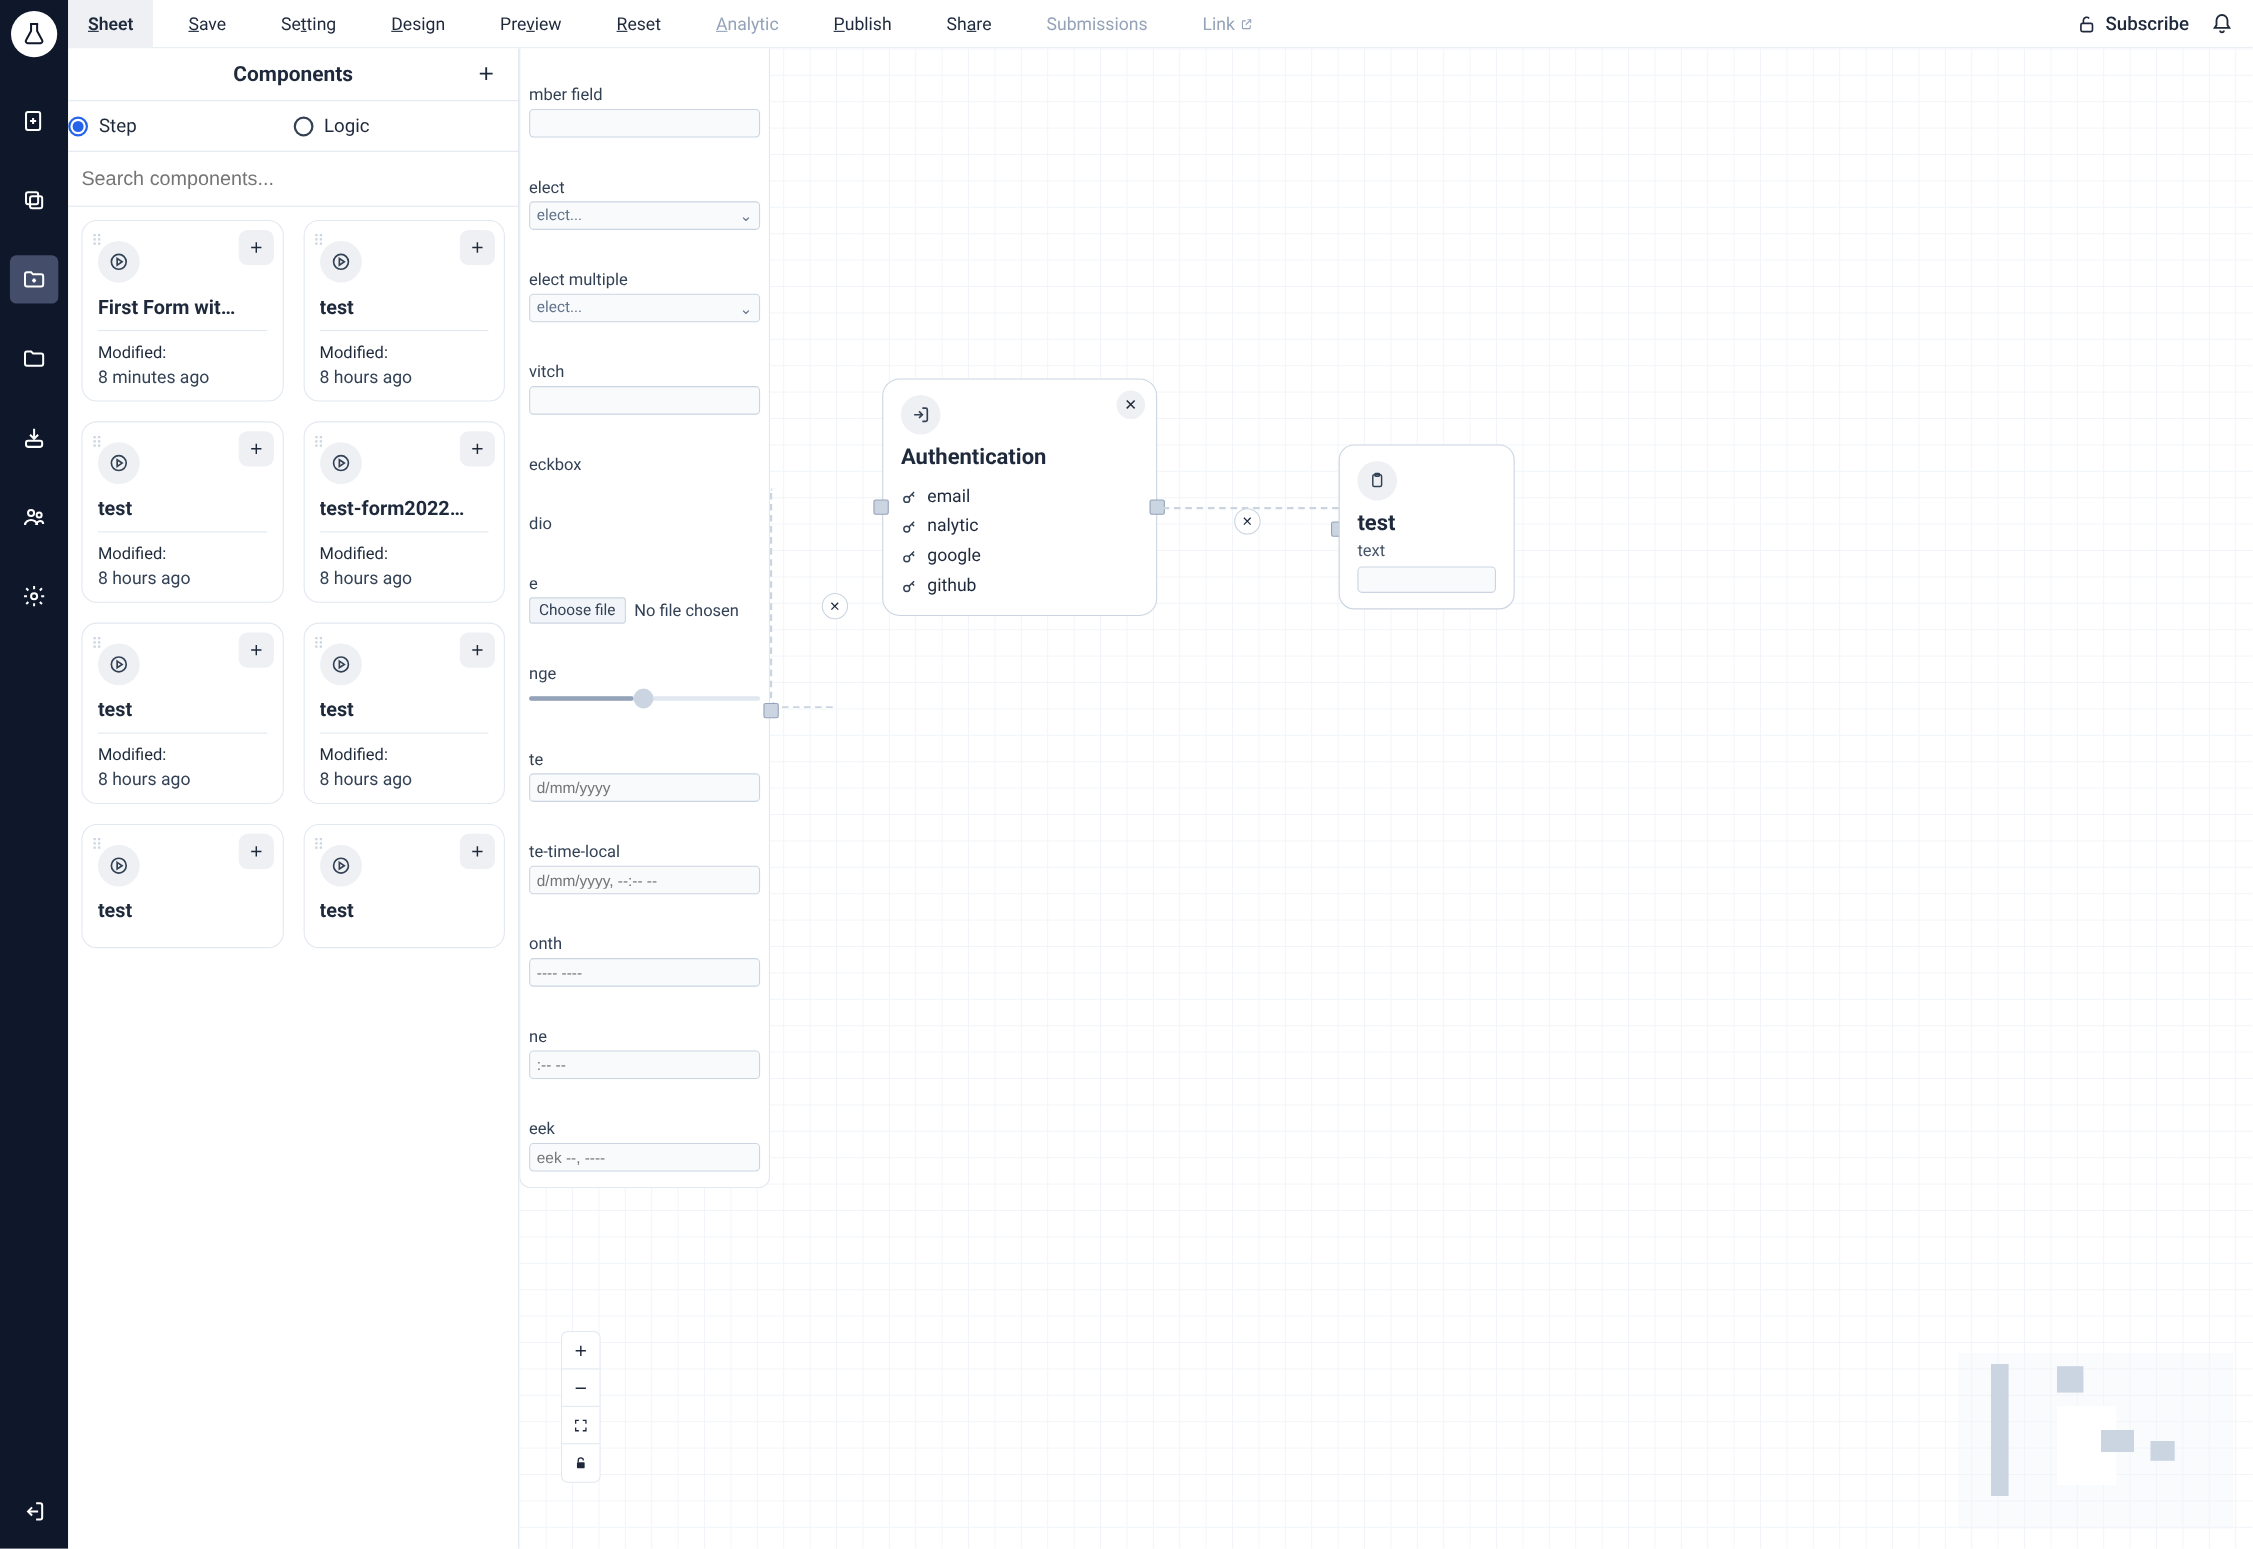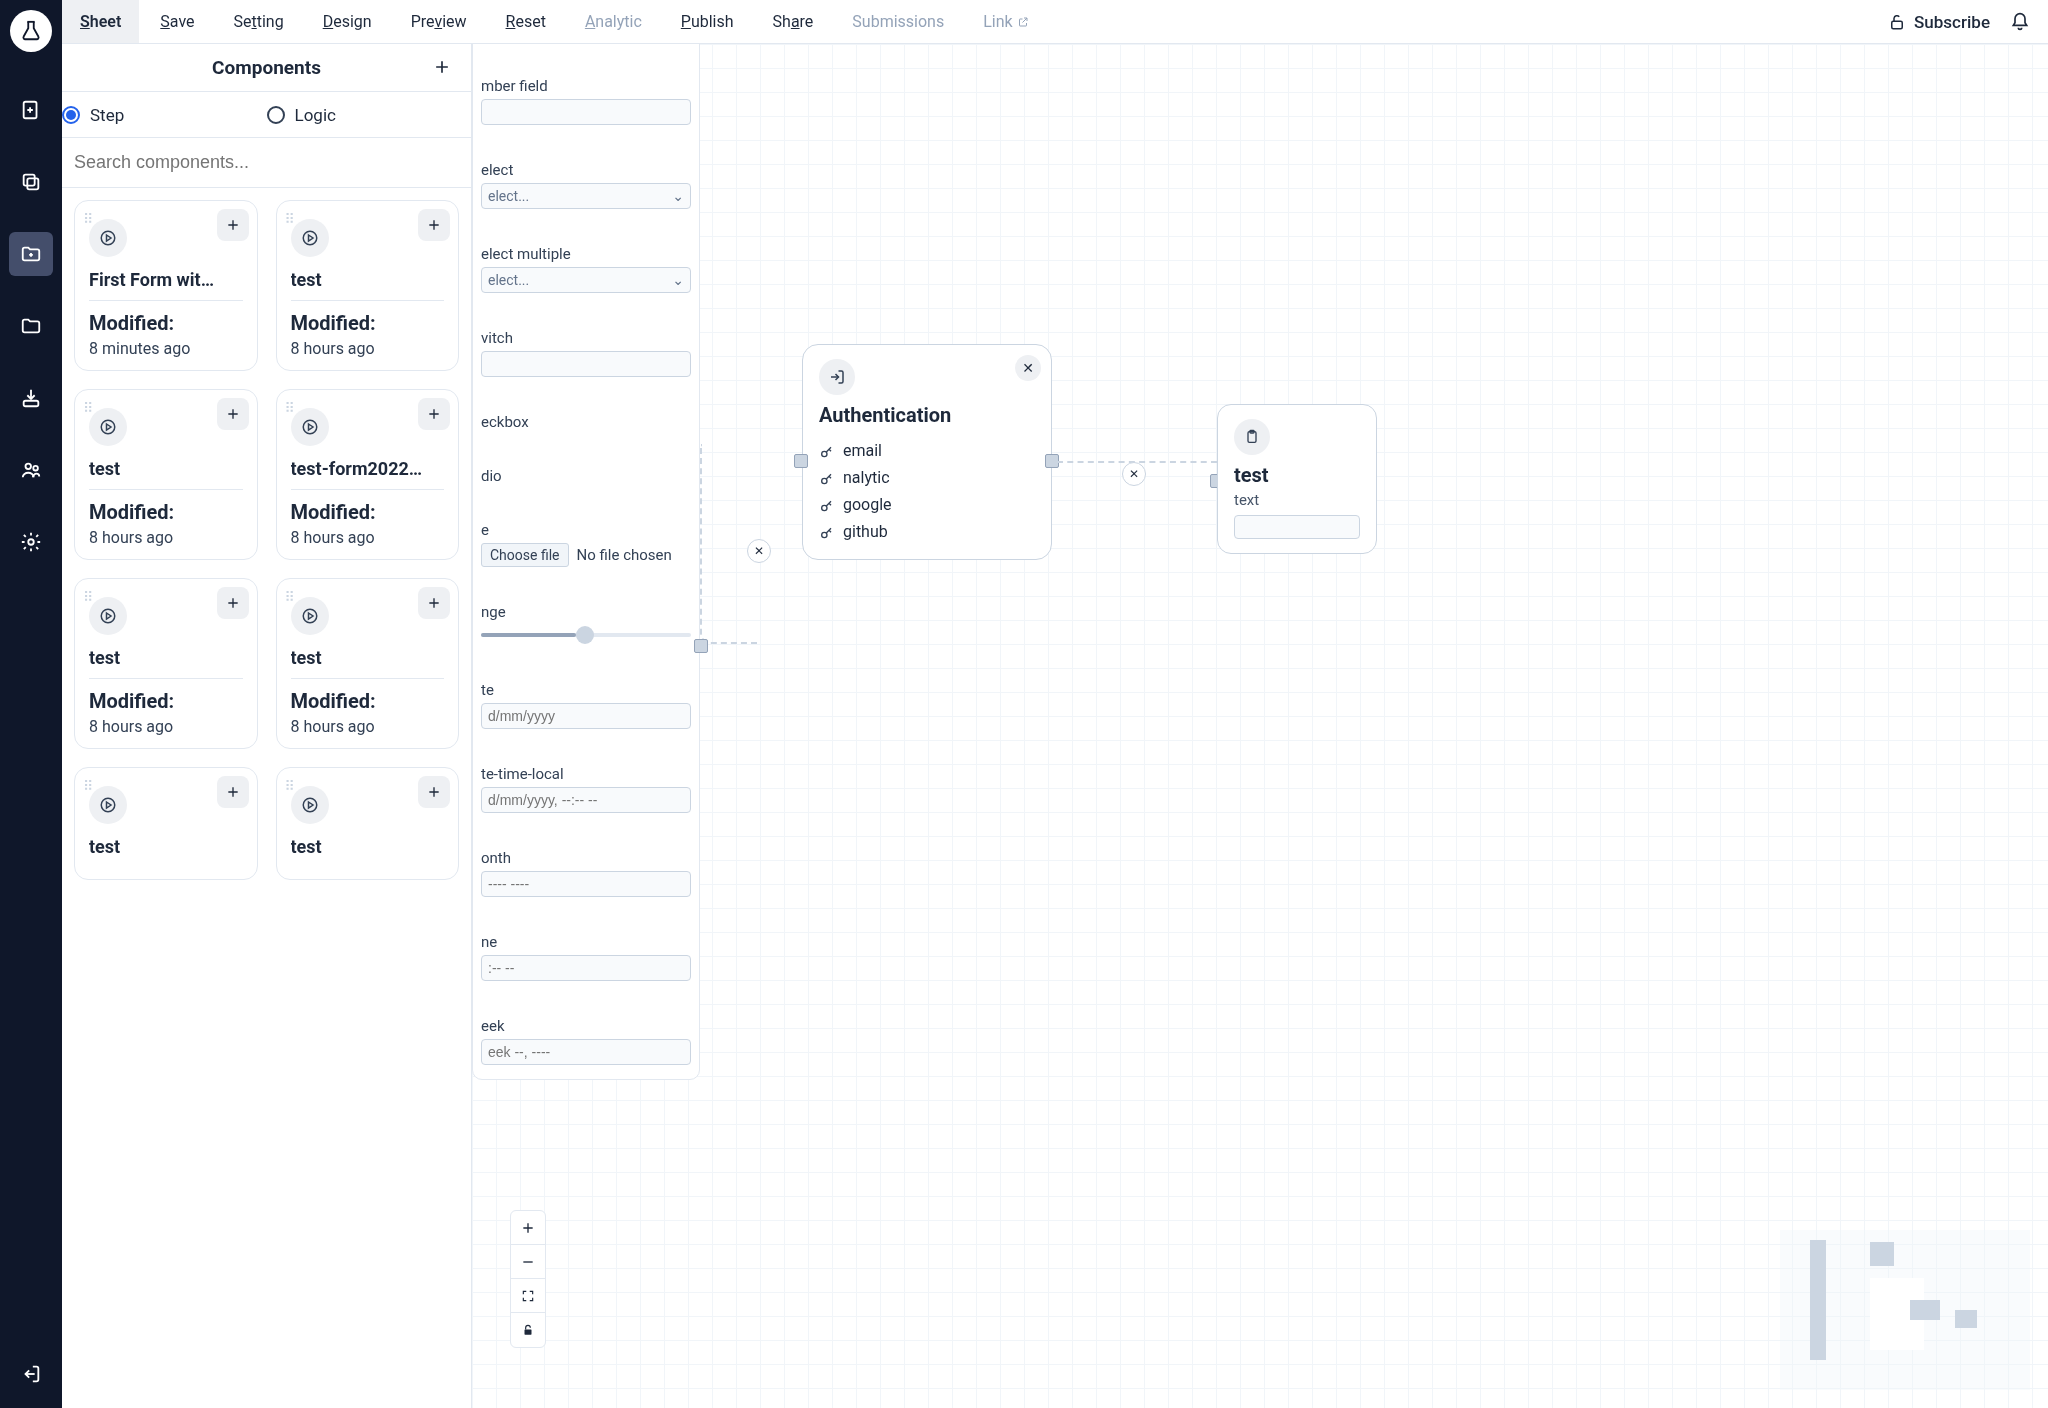--- a/index.html
+++ b/index.html
@@ -8,21 +8,21 @@
 
 
 .rail { width: 62px; background: #0f172a; display: flex; flex-direction: column; align-items: center; padding-top: 10px; gap: 28px; flex-shrink:0; }
 .rail-logo { width: 42px; height: 42px; border-radius: 50%; background: #fff; display:flex; align-items:center; justify-content:center; margin-bottom: 8px;}
 .rail-item { width: 44px; height: 44px; display:flex; align-items:center; justify-content:center; color:#fff; border-radius:6px; cursor:pointer; }
 .rail-item.active { background:#444e6b; }
 .rail-spacer { flex:1; }
 
 
 .main { flex:1; display:flex; flex-direction:column; min-width:0; }
-.topbar { height: 44px; border-bottom: 1px solid #e2e8f0; display:flex; align-items:center; padding: 0 18px 0 0; gap: 3px; justify-content: center; }
+.topbar { height: 44px; border-bottom: 1px solid #e2e8f0; display:flex; align-items:center; padding: 0 18px 0 0; gap: 14px; justify-content: center; }
 .topbar .mi { padding: 0 18px; height:100%; display:flex; align-items:center; font-size:16px; cursor:pointer; }
 .topbar .mi.active { background:#eef0f3; font-weight:600; }
 .topbar .mi.disabled { color:#94a3b8; }
 .mi u { text-decoration: underline; }
 .top-right { margin-left:auto; display:flex; align-items:center; gap:20px; }
 .subscribe { display:flex; align-items:center; gap:8px; font-size:17px; font-weight:500; cursor:pointer;}
 .bell { cursor:pointer; }
 
 
 .content { flex:1; display:flex; min-height:0; }
@@ -39,21 +39,21 @@
 .radio.on { border-color:#2563eb; }
 .search-box { padding:8px 10px; border-bottom:1px solid #e2e8f0;}
 .search-box input { width:100%; border:none; outline:none; font-size:18px; color:#64748b; padding:6px 2px;}
 .cards { padding:12px; overflow-y:auto; display:grid; grid-template-columns: 1fr 1fr; gap:18px; }
 .card { border:1px solid #e2e8f0; border-radius:14px; padding:12px 14px; position:relative; background:#fff; cursor:pointer;}
 .card .drag { position:absolute; left:8px; top:10px; color:#cbd5e1; font-size:14px; letter-spacing:2px;}
 .card .add { position:absolute; right:8px; top:8px; width:32px; height:32px; background:#eef0f3; border-radius:8px; display:flex; align-items:center; justify-content:center; cursor:pointer;}
 .card .ico { width:38px; height:38px; border-radius:50%; background:#eef0f3; display:flex; align-items:center; justify-content:center; margin:6px 0 12px 0;}
 .card h3 { font-size:18px; font-weight:700; margin-bottom:10px; white-space:nowrap; overflow:hidden; text-overflow:ellipsis;}
 .card hr { border:none; border-top:1px solid #e2e8f0; margin:0 0 10px 0;}
-.card .ml { font-size:20px; font-weight:700; margin-bottom:4px;}
+.card .ml { font-size:15px; font-weight:400; margin-bottom:4px;}
 .card .mt { font-size:16px; color:#334155;}
 
 
 .canvas { flex:1; position:relative; background:#fff; background-image: linear-gradient(#f1f5f9 1px, transparent 1px), linear-gradient(90deg, #f1f5f9 1px, transparent 1px); background-size: 24px 24px; overflow:hidden;}
 
 
 .form-panel { position:absolute; left:0; top:-12px; width:228px; background:#fff; border:1px solid #e2e8f0; border-radius:10px; padding:8px 8px; font-size:15px; color:#334155;}
 .fp-row { margin:6px 0;}
 .fp-label { margin-bottom:4px;margin-top:36px;}
 .fp-input { width:100%; height:26px; border:1px solid #cbd5e1; border-radius:4px; background:#f8fafc; padding:0 6px; font-size:14px; color:#64748b;}

